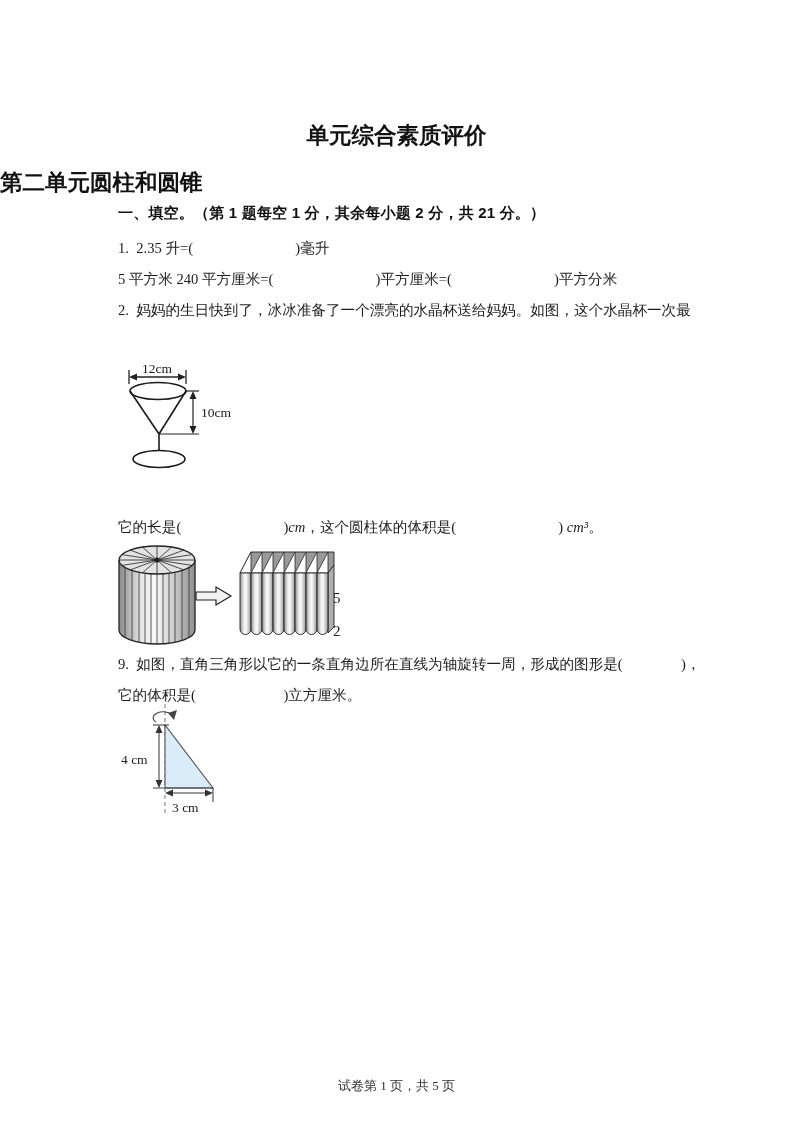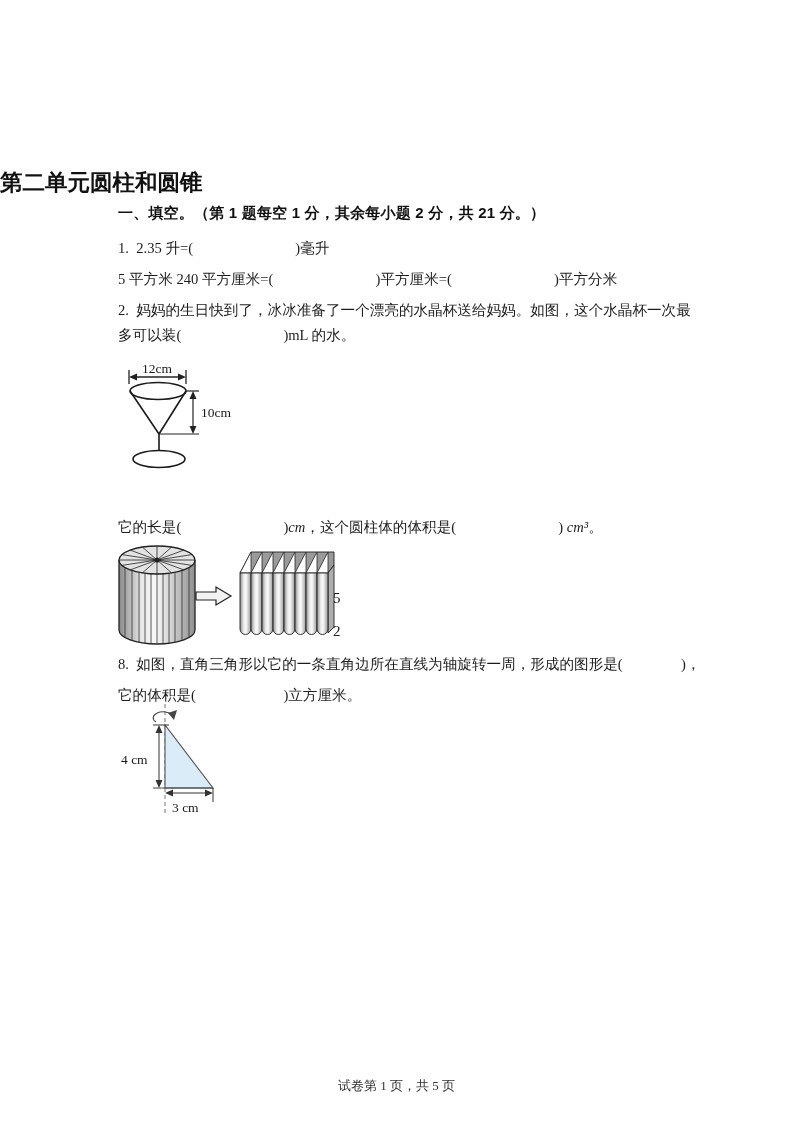--- a/index.html
+++ b/index.html
@@ -31,29 +31,29 @@
   }
   svg.fig { position:absolute; }
   .figlabel { font-family:"Liberation Serif", serif; font-size:13.5px; fill:#1a1a1a; }
   .figlabel-big { font-family:"Liberation Serif", serif; font-size:15px; fill:#1a1a1a; }
 </style>
 </head>
 <body>
 
 <div class="page">
 
+  <h1 class="title">单元综合素质评价</h1>
   <h2 class="subtitle">第二单元圆柱和圆锥</h2>
 
   <div class="heading">一、填空。（第 1 题每空 1 分，其余每小题 2 分，共 21 分。）</div>
 
   <div class="line" style="top:240px">1.  2.35 升=(　　　　　　　)毫升</div>
   <div class="line" style="top:271px">5 平方米 240 平方厘米=(　　　　　　　)平方厘米=(　　　　　　　)平方分米</div>
 
   <div class="line" style="top:302px">2.  妈妈的生日快到了，冰冰准备了一个漂亮的水晶杯送给妈妈。如图，这个水晶杯一次最</div>
-  <div class="line" style="top:327px">多可以装(　　　　　　　)mL 的水。</div>
 
   <svg class="fig" style="left:120px; top:360px;" width="130" height="118" viewBox="0 0 130 118">
     <g stroke="#222" stroke-width="1.3" fill="#222">
       <line x1="9" y1="10" x2="9" y2="24"></line>
       <line x1="66" y1="10" x2="66" y2="24"></line>
       <line x1="15" y1="17" x2="60" y2="17"></line>
       <polygon points="9,17 17,13.5 17,20.5" stroke="none"></polygon>
       <polygon points="66,17 58,13.5 58,20.5" stroke="none"></polygon>
     </g>
     <text class="figlabel" x="37" y="13" text-anchor="middle">12cm</text>
@@ -154,21 +154,21 @@
         <path d="M172,30 V86 A5.5,5.5 0 0 0 183,86 V30 Z"></path>
         <path d="M183,30 V86 A5.5,5.5 0 0 0 194,86 V30 Z"></path>
         <path d="M194,30 V86 A5.5,5.5 0 0 0 205,86 V30 Z"></path>
         <path d="M205,30 V86 A5.5,5.5 0 0 0 216,86 V30 Z"></path>
       </g>
       <text class="figlabel-big" x="221" y="60" text-anchor="start">5</text>
       <text class="figlabel-big" x="221" y="93" text-anchor="start">2</text>
     </g>
   </svg>
 
-  <div class="line" style="top:656px">8.  如图，直角三角形以它的一条直角边所在直线为轴旋转一周，形成的图形是(　　　　)，</div>
+  <div class="line" style="top:656px">9.  如图，直角三角形以它的一条直角边所在直线为轴旋转一周，形成的图形是(　　　　)，</div>
   <div class="line" style="top:687px">它的体积是(　　　　　　)立方厘米。</div>
 
   <svg class="fig" style="left:112px; top:702px;" width="125" height="122" viewBox="0 0 125 122">
     <line x1="53" y1="2" x2="53" y2="112" stroke="#777" stroke-width="1" stroke-dasharray="4 3"></line>
     <g>
       <path d="M44,20 A10,6 0 1 1 60,13" fill="none" stroke="#444" stroke-width="1.1"></path>
       <polygon points="65,8 56,11 62,18" fill="#444"></polygon>
     </g>
     <polygon points="53,23 53,86 101,86" fill="#daecf7" stroke="#555" stroke-width="1.1"></polygon>
     <line x1="41" y1="86" x2="101" y2="86" stroke="#444" stroke-width="1.1"></line>

